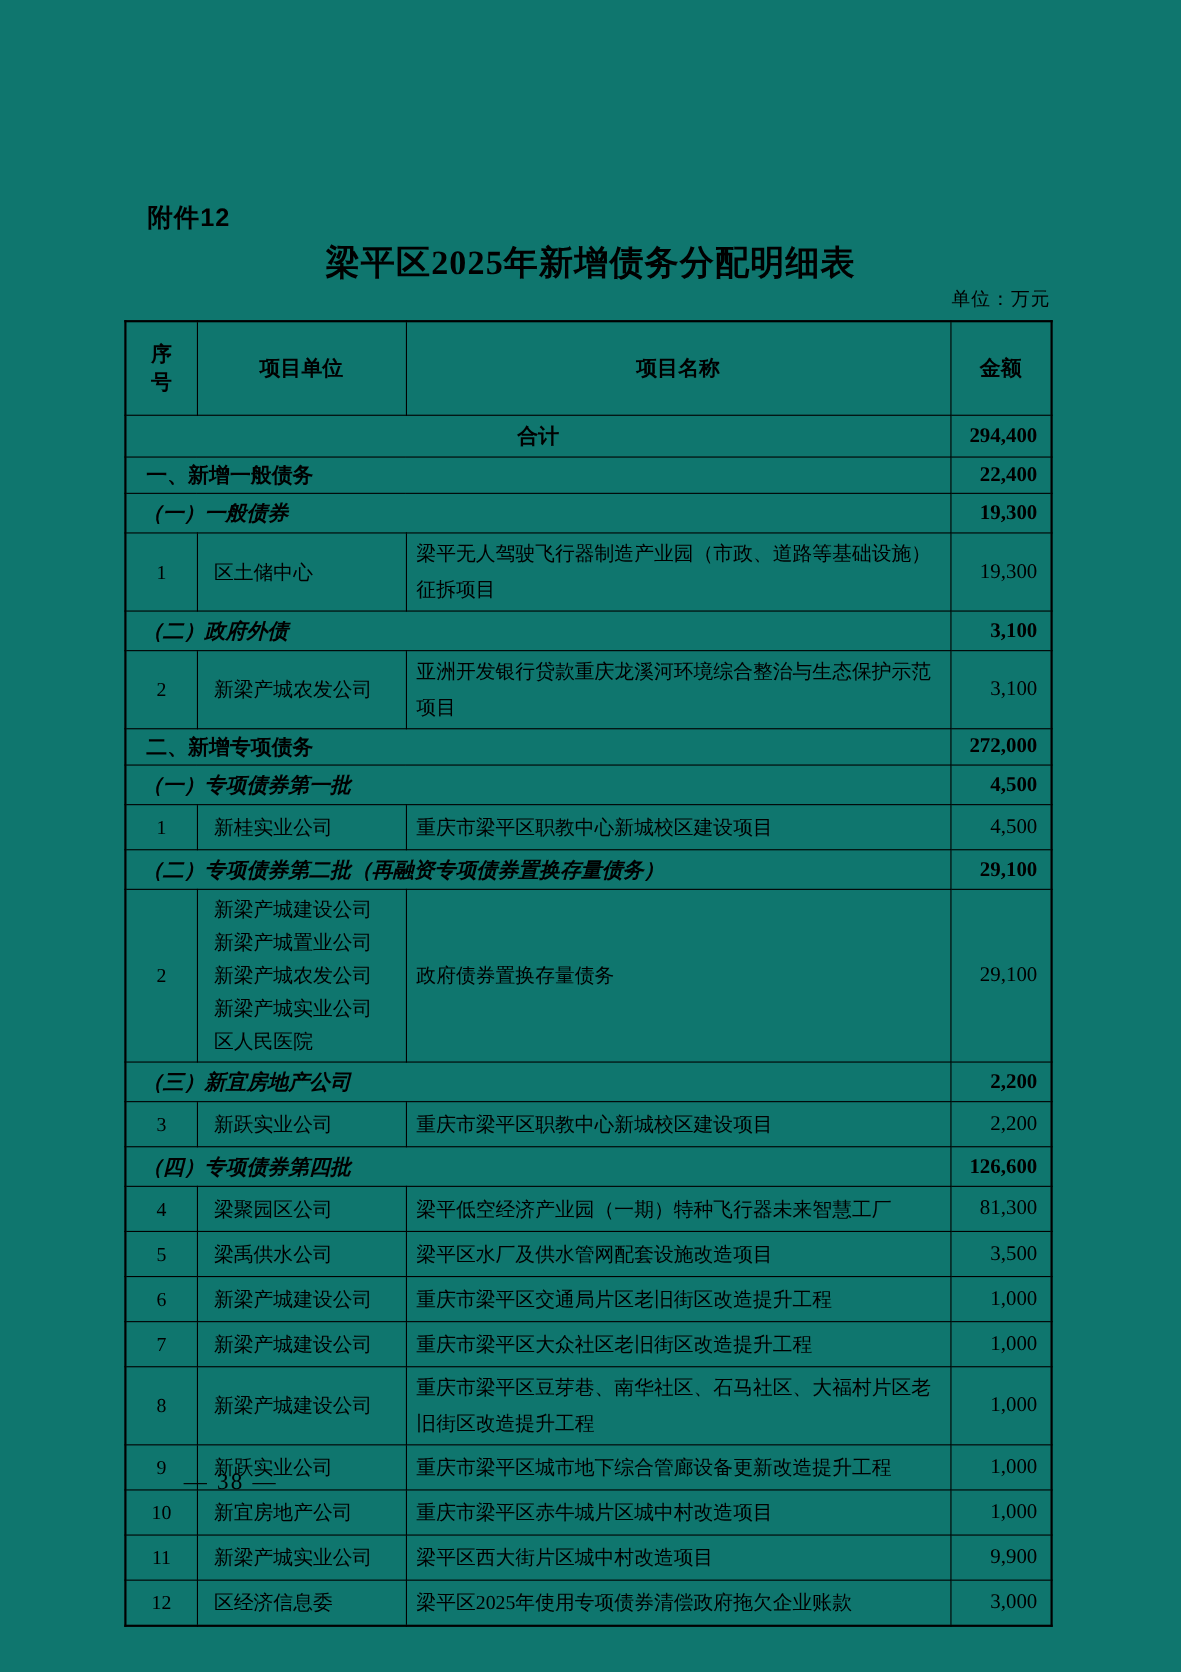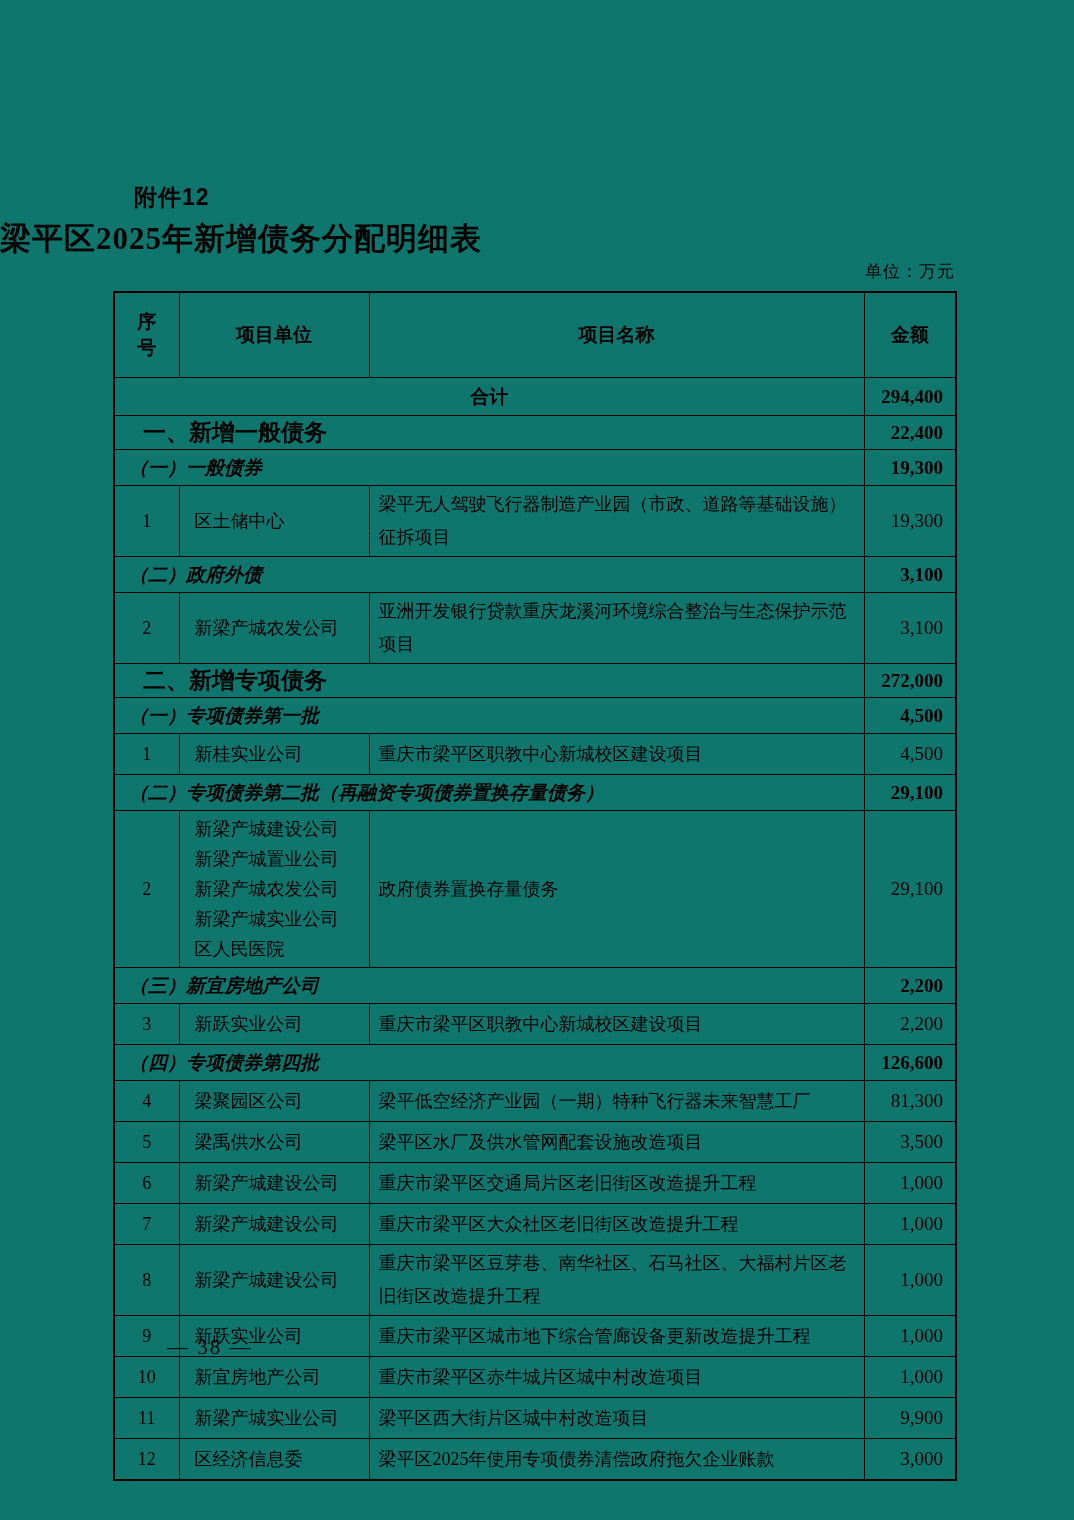--- a/index.html
+++ b/index.html
@@ -24,20 +24,21 @@
     font-weight: bold;
     font-size: 23px;
     letter-spacing: 1px;
   }
   .title {
     position: absolute;
     left: 0;
     top: 218px;
     width: 100%;
     margin: 0;
+    text-align: center;
     font-family: "Liberation Serif", serif;
     font-weight: bold;
     font-size: 31px;
     letter-spacing: 1px;
   }
   .unit-note {
     position: absolute;
     top: 260px;
     right: 119px;
     font-size: 17px;
@@ -80,24 +81,24 @@
 
   .row-total .cell-section {
     text-align: center;
     font-family: "Liberation Sans", sans-serif;
     font-weight: bold;
     font-size: 19px;
     height: 35px;
   }
   .row-major .cell-section {
     text-align: left;
-    padding-left: 28px;
-    font-family: "Liberation Sans", sans-serif;
-    font-weight: bold;
-    font-size: 23px;
+    padding-left: 18px;
+    font-family: "Liberation Sans", sans-serif;
+    font-weight: bold;
+    font-size: 19px;
     height: 30px;
     margin-top: 45px;
   }
   .row-sub .cell-section {
     text-align: left;
     padding-left: 14px;
     font-family: "Liberation Serif", serif;
     font-weight: bold;
     font-style: italic;
     font-size: 19px;

